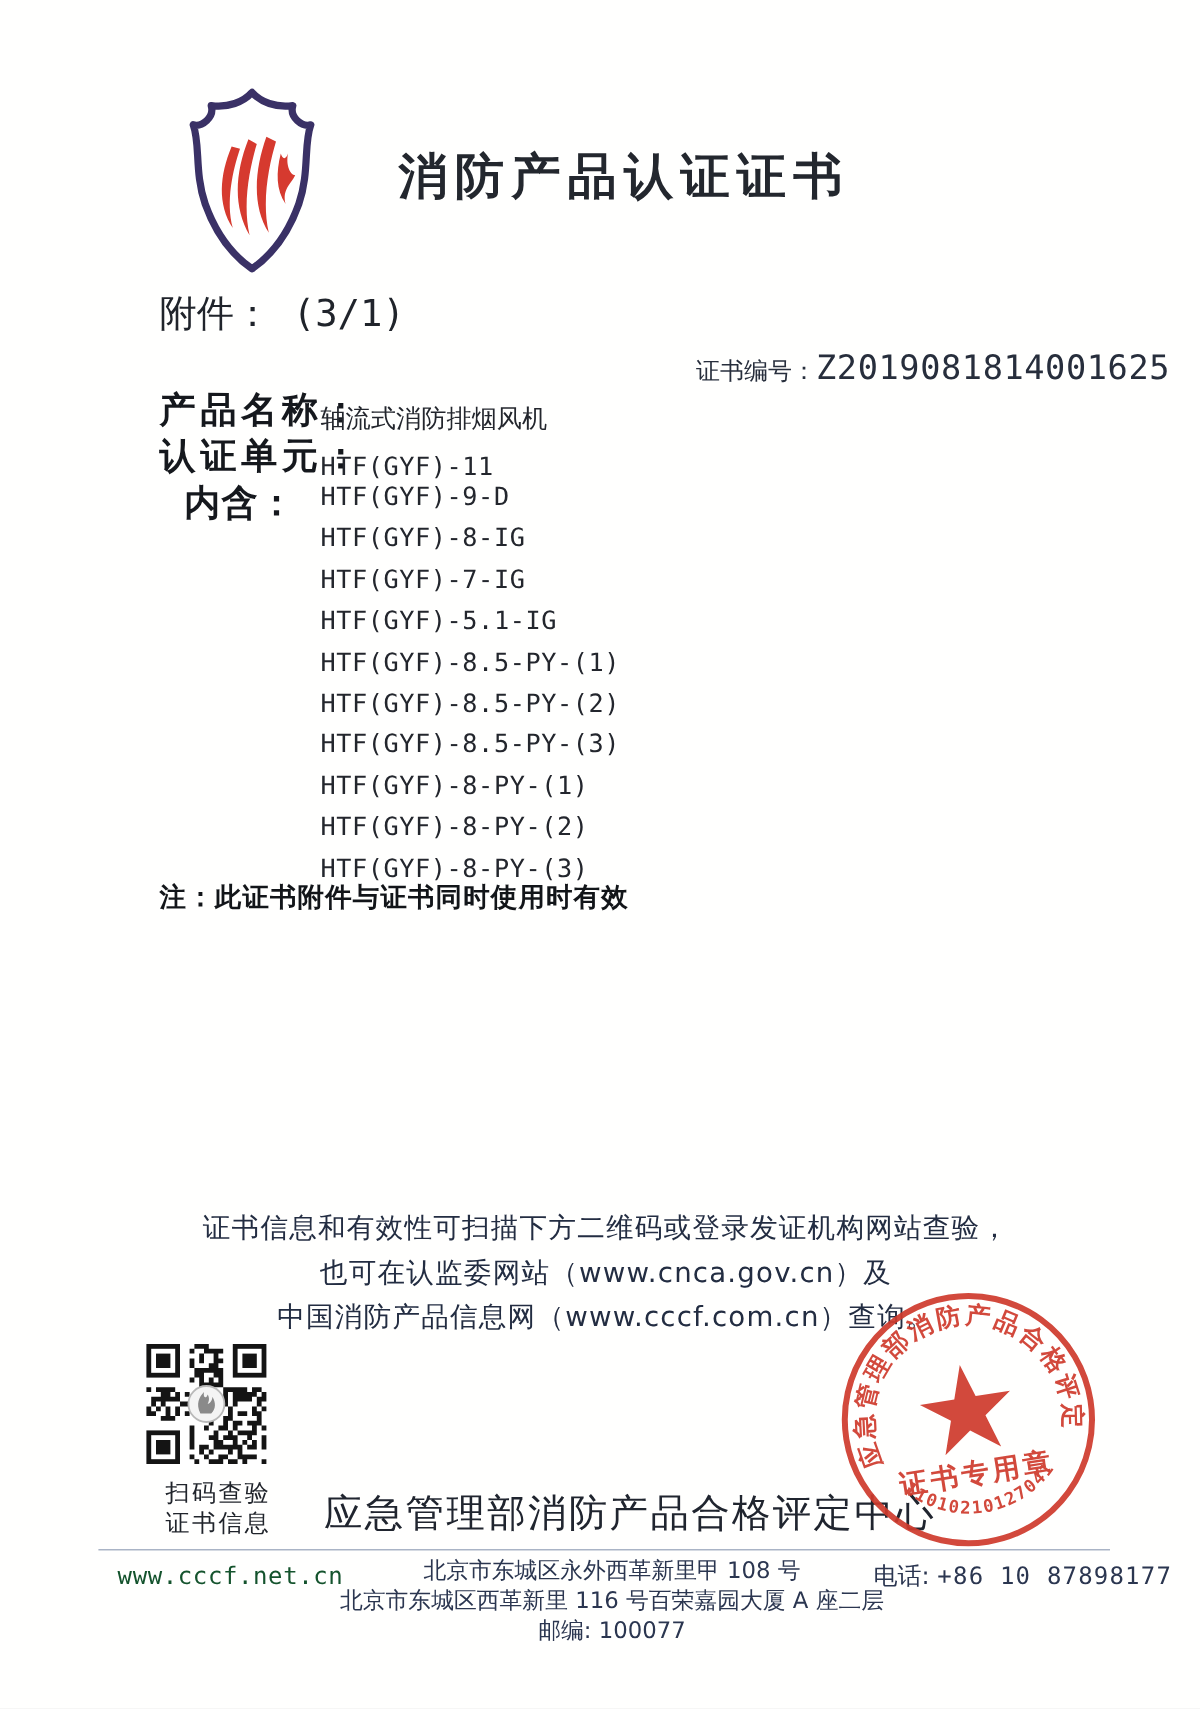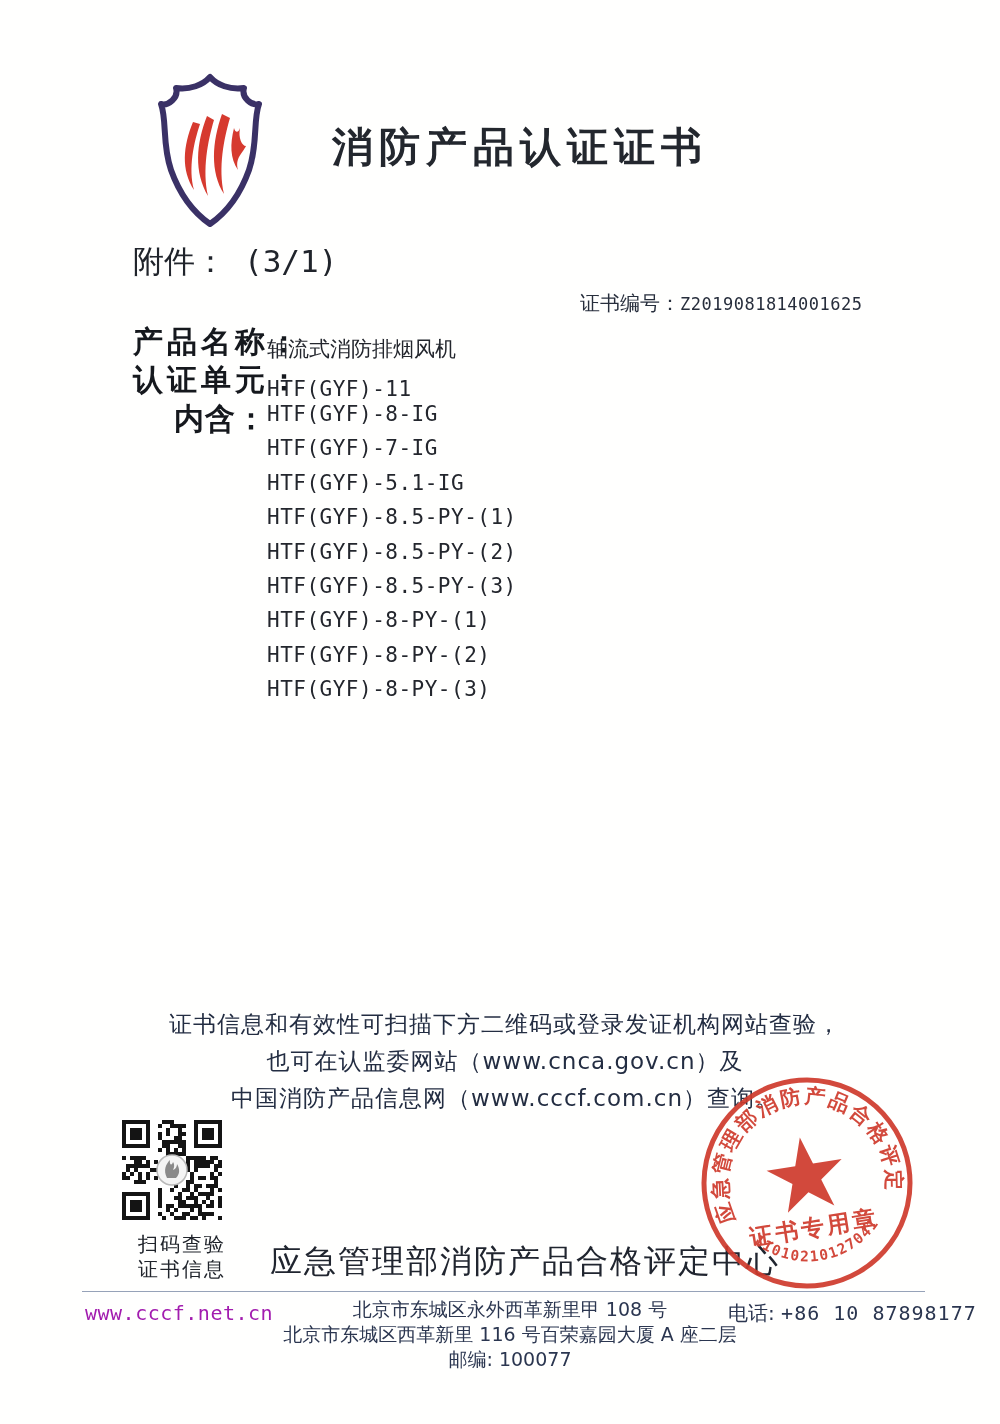--- a/index.html
+++ b/index.html
@@ -14,25 +14,25 @@
   .title{
     position:absolute;left:332px;top:120px;
     font-size:41px;font-weight:bold;letter-spacing:6px;color:#23272e;
     white-space:nowrap;
     text-align:right;
   }
   
   .attachment{position:absolute;left:133px;top:241px;font-size:31px;color:#20242b;white-space:nowrap;}
   .attachment .att-val{margin-left:18px;font-family:"DejaVu Sans Mono","Liberation Mono",monospace;}
   .certno{position:absolute;left:580px;top:290px;font-size:20px;color:#272e3c;white-space:nowrap;}
-  .certno .num{font-family:"DejaVu Sans Mono","Liberation Mono",monospace;font-size:17px;letter-spacing:0.5px;}
+  .certno .num{font-family:"DejaVu Sans Mono","Liberation Mono",monospace;font-size:28px;letter-spacing:0.5px;}
   
   .row{position:absolute;left:133px;white-space:nowrap;font-size:21px;}
   .lbl{display:inline-block;width:134px;font-weight:bold;font-size:30px;letter-spacing:4px;color:#15181d;vertical-align:bottom;}
-  .lbl.right{text-align:right;letter-spacing:1px;}
+  .lbl.right{text-align:center;letter-spacing:1px;}
   .val{color:#23262d;}
   .val.mono{font-family:"DejaVu Sans Mono","Liberation Mono",monospace;letter-spacing:0.5px;}
   .includes-list{position:absolute;left:267px;top:397px;}
   .includes-list .model{
     height:34.4px;line-height:34.4px;font-size:21px;
     font-family:"DejaVu Sans Mono","Liberation Mono",monospace;color:#23262d;letter-spacing:0.5px;
   }
   .note{position:absolute;left:133px;top:733px;font-size:22px;font-weight:bold;color:#121519;letter-spacing:1px;}
   
   .verify{
@@ -46,21 +46,21 @@
   
   .issuer{
     position:absolute;left:270px;top:1240px;font-size:32px;color:#20252f;
     letter-spacing:2px;white-space:nowrap;
   }
   
   .stamp{position:absolute;left:692px;top:1068px;width:230px;height:230px;opacity:0.92;}
   
   .footer-line{position:absolute;left:82px;top:1291px;width:843px;border-top:1.6px solid #96a2b8;}
   .footer-site{
-    position:absolute;left:85px;top:1301px;font-size:20px;color:#a21caf;
+    position:absolute;left:98px;top:1301px;font-size:20px;color:#14532d;
     font-family:"DejaVu Sans Mono","Liberation Mono",monospace;letter-spacing:0.5px;
   }
   .footer-addr{position:absolute;left:265px;top:1297px;width:490px;text-align:center;
     font-size:19px;line-height:25px;color:#2b3650;}
   .footer-phone{position:absolute;left:728px;top:1300px;font-size:20px;color:#2b3650;white-space:nowrap;}
   .footer-phone .ph-num{font-family:"DejaVu Sans Mono","Liberation Mono",monospace;letter-spacing:1px;}
 </style>
 </head>
 <body>
 
@@ -100,31 +100,33 @@
 
   <div class="row" style="top:360px">
     <span class="lbl">认证单元：</span><span class="val mono">HTF(GYF)-11</span>
   </div>
 
   <div class="row" style="top:399px">
     <span class="lbl right">内含：</span>
   </div>
 
   <div class="includes-list">
+    <div class="model">HTF(GYF)-9-D</div>
     <div class="model">HTF(GYF)-8-IG</div>
     <div class="model">HTF(GYF)-7-IG</div>
     <div class="model">HTF(GYF)-5.1-IG</div>
     <div class="model">HTF(GYF)-8.5-PY-(1)</div>
     <div class="model">HTF(GYF)-8.5-PY-(2)</div>
     <div class="model">HTF(GYF)-8.5-PY-(3)</div>
     <div class="model">HTF(GYF)-8-PY-(1)</div>
     <div class="model">HTF(GYF)-8-PY-(2)</div>
     <div class="model">HTF(GYF)-8-PY-(3)</div>
   </div>
 
+  <div class="note">注：此证书附件与证书同时使用时有效</div>
 
   <div class="verify">
     <div>证书信息和有效性可扫描下方二维码或登录发证机构网站查验，</div>
     <div>也可在认监委网站（www.cnca.gov.cn）及</div>
     <div>中国消防产品信息网（www.cccf.com.cn）查询。</div>
   </div>
 
   <div class="qr-wrap">
     <svg width="108" height="108" viewBox="-4 -4 108 108">
       <rect x="-4" y="-4" width="108" height="108" fill="#ffffff"></rect>

